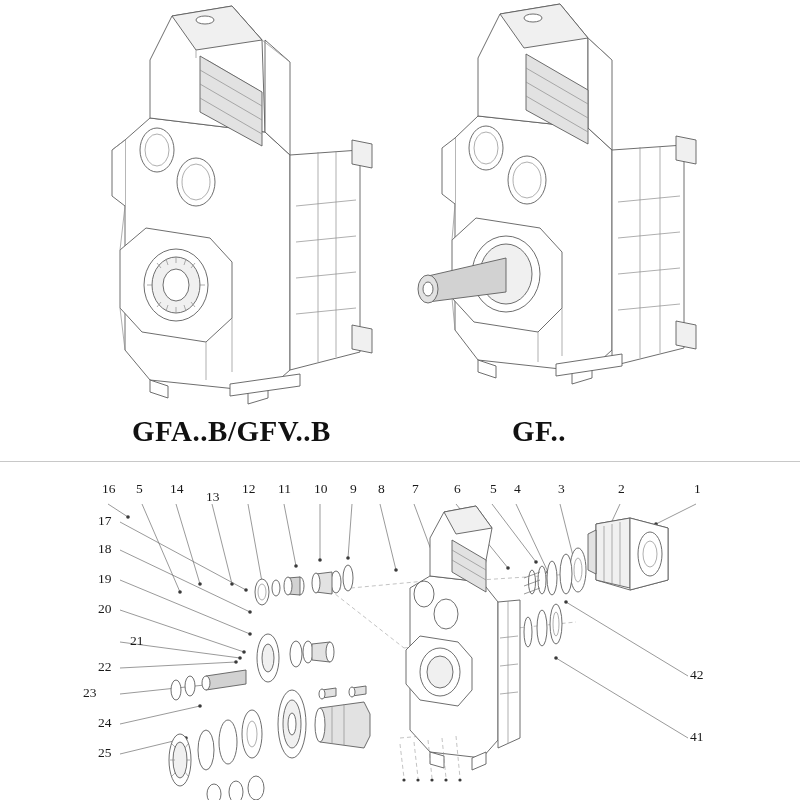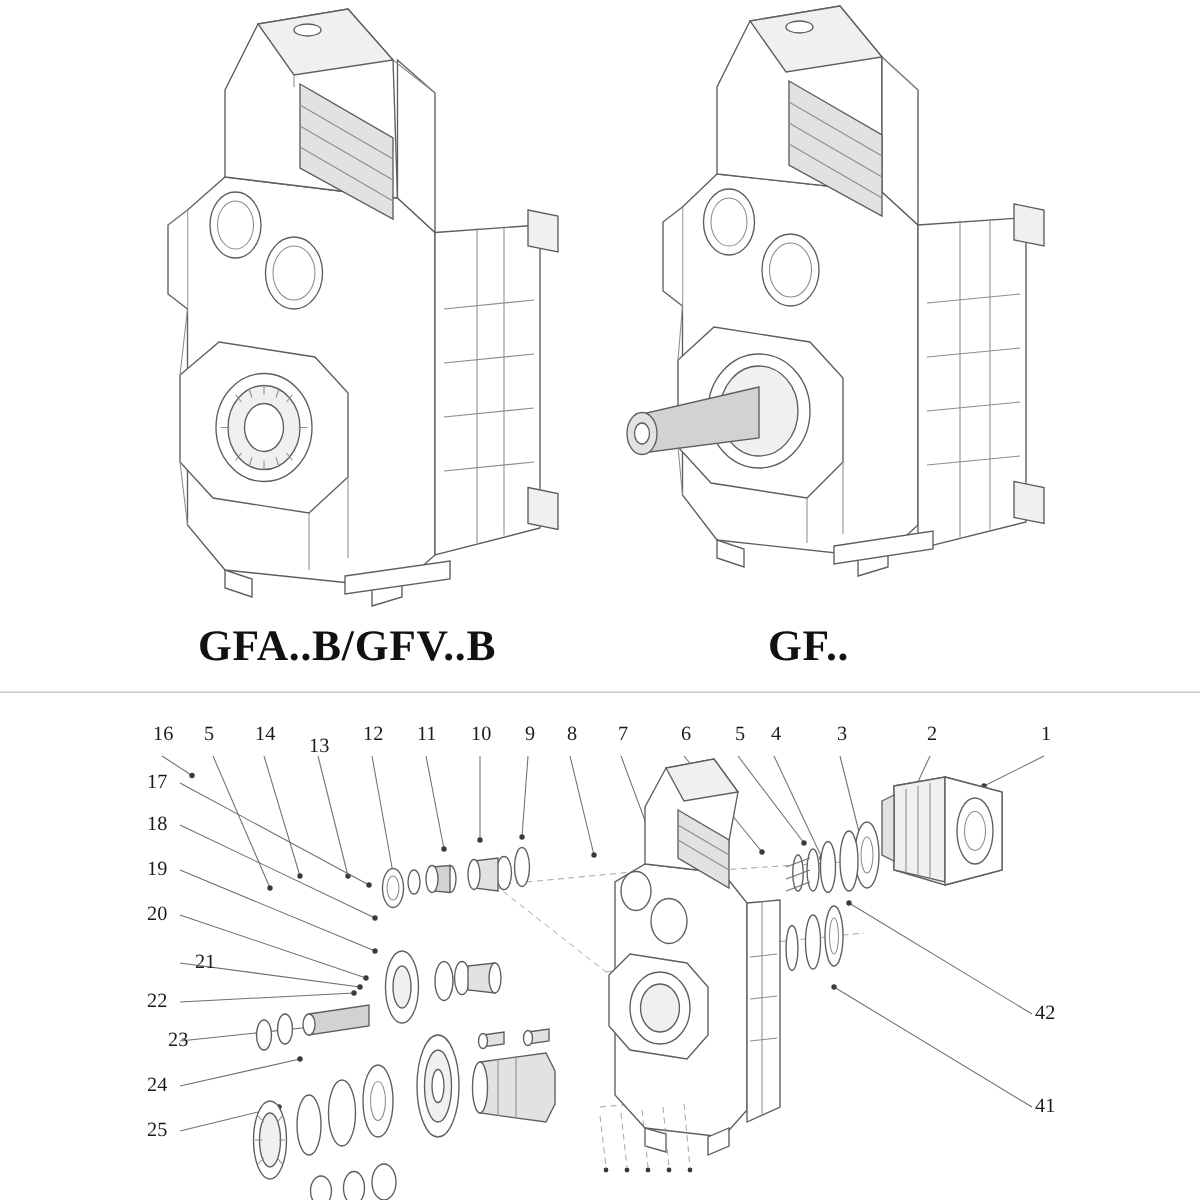--- a/index.html
+++ b/index.html
@@ -450,21 +450,21 @@
     <div class="callout" style="left:558px; top:20px;">3</div>
     <div class="callout" style="left:618px; top:20px;">2</div>
     <div class="callout" style="left:694px; top:20px;">1</div>
 
     <div class="callout" style="left:98px; top:52px;">17</div>
     <div class="callout" style="left:98px; top:80px;">18</div>
     <div class="callout" style="left:98px; top:110px;">19</div>
     <div class="callout" style="left:98px; top:140px;">20</div>
     <div class="callout" style="left:98px; top:172px;margin-left:32px;">21</div>
     <div class="callout" style="left:98px; top:198px;">22</div>
-    <div class="callout" style="left:112px; top:224px;">23</div>
+    <div class="callout" style="left:83px; top:224px;">23</div>
     <div class="callout" style="left:98px; top:254px;">24</div>
     <div class="callout" style="left:98px; top:284px;">25</div>
 
     <div class="callout" style="left:690px; top:206px;">42</div>
     <div class="callout" style="left:690px; top:268px;">41</div>
   </div>
 
 </div>
 
 </body></html>

